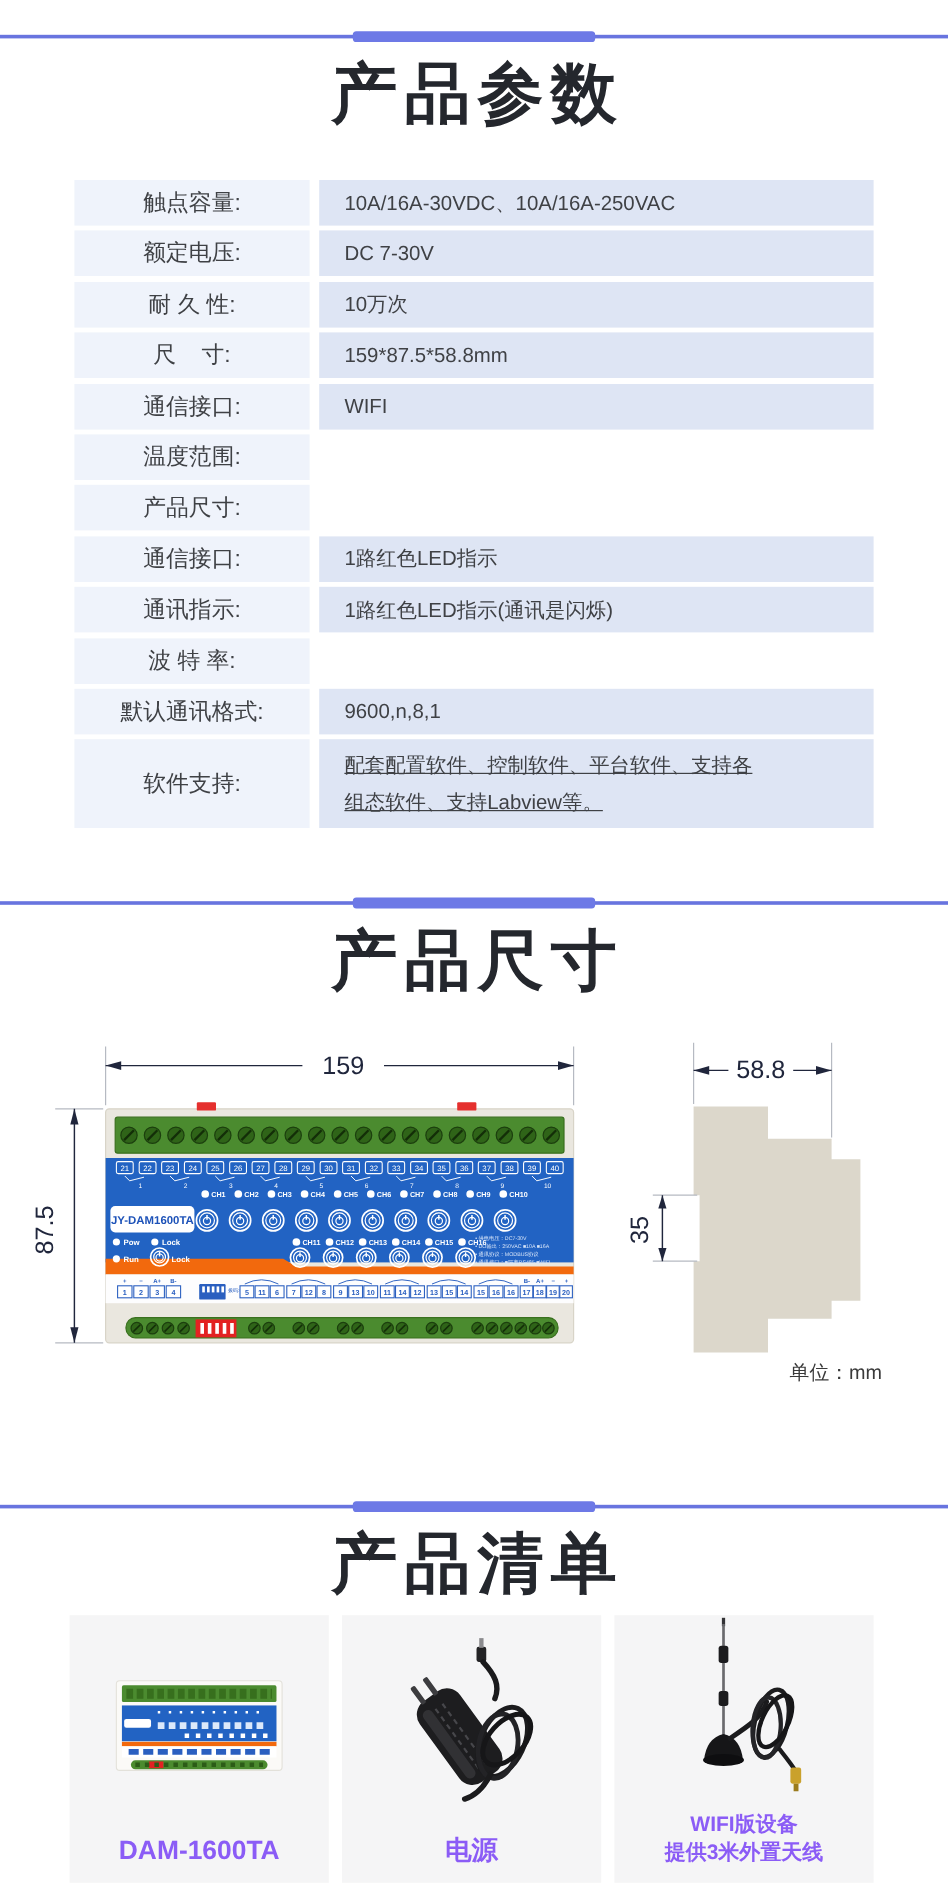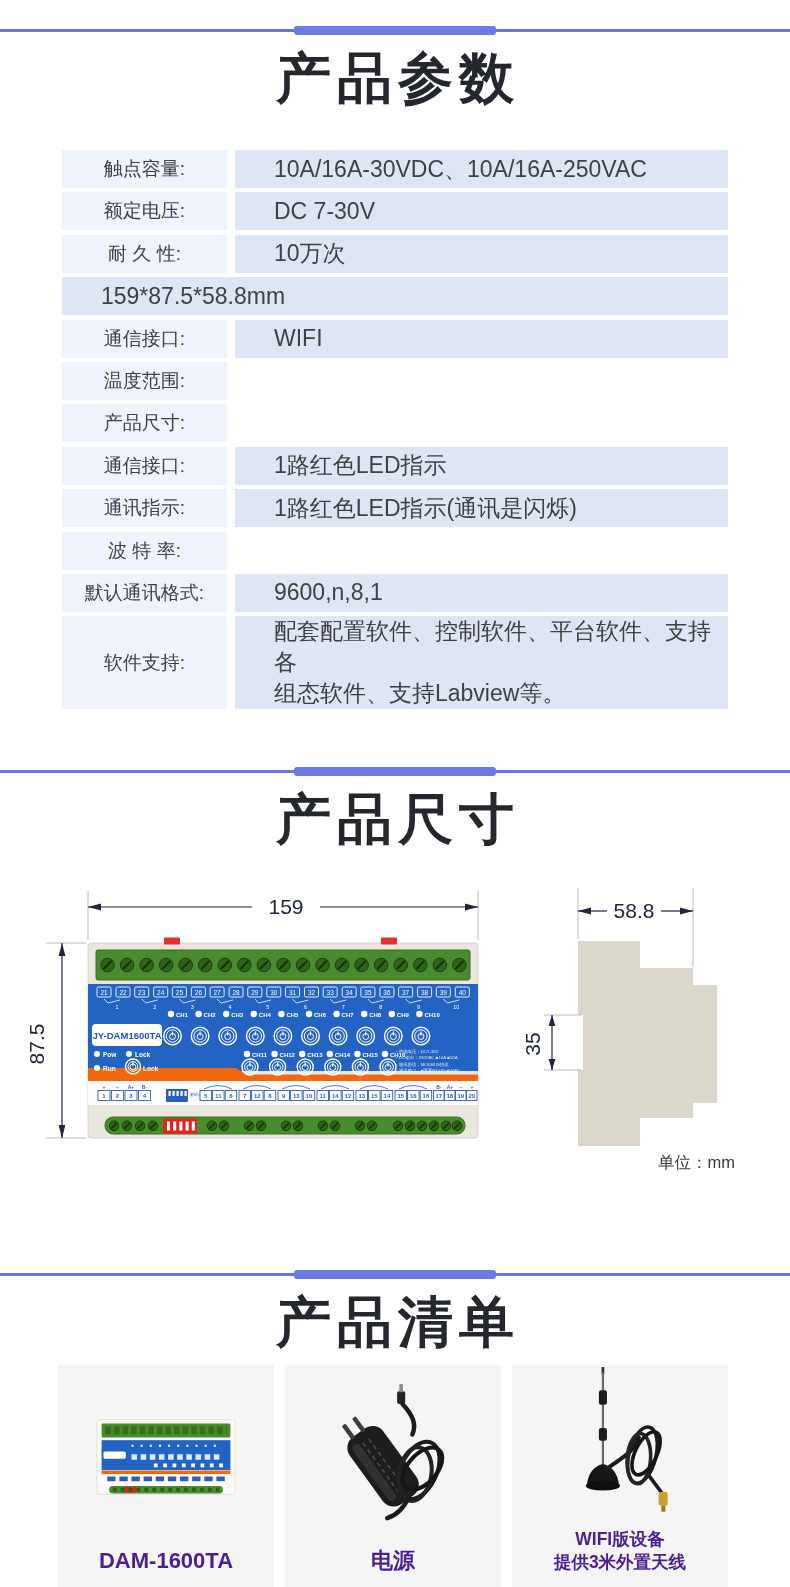--- a/index.html
+++ b/index.html
@@ -11,41 +11,41 @@
   .divider .thin{position:absolute;left:0;right:0;top:3px;height:3px;background:var(--accent-line,#6874df);}
   .divider .thick{position:absolute;left:294px;top:0;width:202px;height:9px;border-radius:3px;background:var(--accent-thick,#6d79e6);}
   .d1{margin-top:26px;} .d2{margin-top:58px;} .d3{margin-top:92px;}
 
   .sec-title{margin:16px 0 0 0;text-align:center;font-size:55px;font-weight:800;
     letter-spacing:6px;padding-left:6px;color:var(--title-color,#24272d);line-height:54px;}
 
   
   .params-table{width:666px;margin:45px auto 0 auto;}
   .prow{display:flex;gap:8px;margin-bottom:4.4px;}
-  .pl{width:165px;background:var(--label-cell-bg,#eff3fb);display:flex;align-items:center;
+  .pl{width:196px;background:var(--label-cell-bg,#eff3fb);display:flex;align-items:center;
       justify-content:center;font-size:19px;min-height:38px;white-space:pre;}
   .pv{flex:1;background:var(--value-cell-bg,#dee5f4);display:flex;align-items:center;
-      padding-left:39px;font-size:23px;min-height:38px;white-space:pre-line;line-height:25px;}
+      padding-left:21px;font-size:17px;min-height:38px;white-space:pre-line;line-height:25px;}
   .prow.tall .pl{min-height:74px;}
-  .prow.tall .pv{min-height:74px;line-height:31px;}
+  .prow.tall .pv{min-height:74px;line-height:31px;text-decoration:underline;}
 
   
   .dims-svg{display:block;margin-top:22px;width:790px;height:310px;}
   .dims-svg text{font-family:"Liberation Sans","DejaVu Sans",sans-serif;}
   .ext{stroke:var(--ext-line,#b6bac2);stroke-width:1;}
   .diml{stroke:var(--dim-line,#20263c);stroke-width:1.2;}
   .dimt{fill:var(--dim-line,#20263c);font-size:21px;}
   .arr{fill:var(--dim-line,#20263c);}
 
   
   .cards{display:flex;gap:11px;margin:16px 0 0 58px;}
   .card{width:216px;height:223px;background:var(--card-bg,#f5f5f6);display:flex;flex-direction:column;
         align-items:center;justify-content:flex-end;padding-bottom:14px;box-sizing:border-box;}
   .card-img{flex:1;display:flex;align-items:center;justify-content:center;width:100%;}
-  .card-label{font-size:22px;font-weight:bold;color:#4c1d95;line-height:26px;text-align:center;}
+  .card-label{font-size:22px;font-weight:bold;color:#8b5cf6;line-height:26px;text-align:center;}
   .card-label.small{font-size:17.5px;line-height:23px;}
 </style>
 </head>
 <body>
 
 <div class="page">
 
   <div class="divider d1">
     <span class="thin"></span>
     <span class="thick"></span>
@@ -59,20 +59,21 @@
       </div>
     <div class="prow">
         <div class="pl">额定电压:</div>
         <div class="pv">DC 7-30V</div>
       </div>
     <div class="prow">
         <div class="pl">耐 久 性:</div>
         <div class="pv">10万次</div>
       </div>
     <div class="prow">
+        <div class="pl">尺    寸:</div>
         <div class="pv">159*87.5*58.8mm</div>
       </div>
     <div class="prow">
         <div class="pl">通信接口:</div>
         <div class="pv">WIFI</div>
       </div>
     <div class="prow">
         <div class="pl">温度范围:</div>
       </div>
     <div class="prow">

